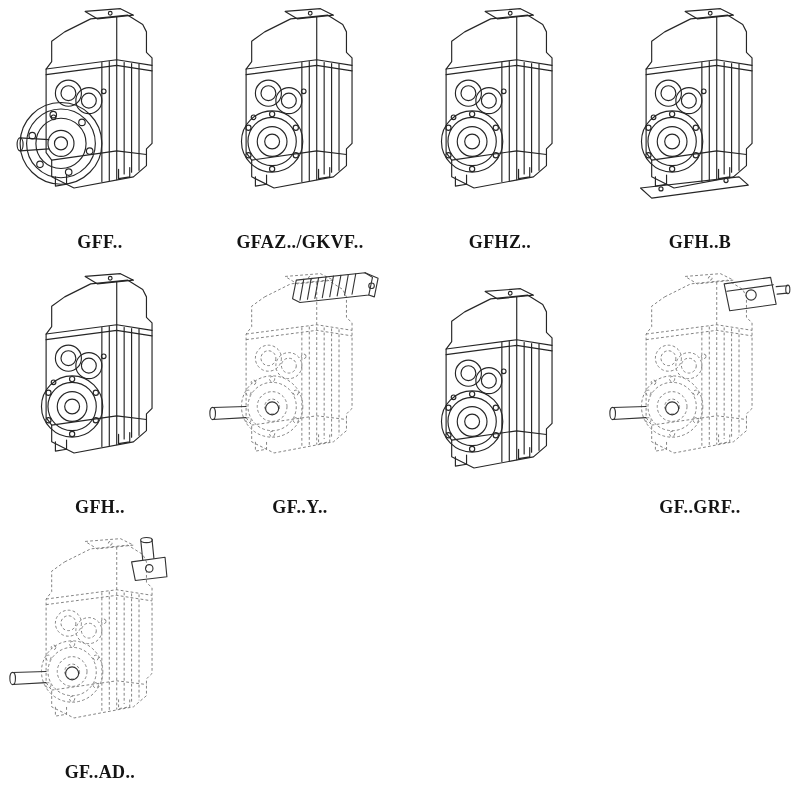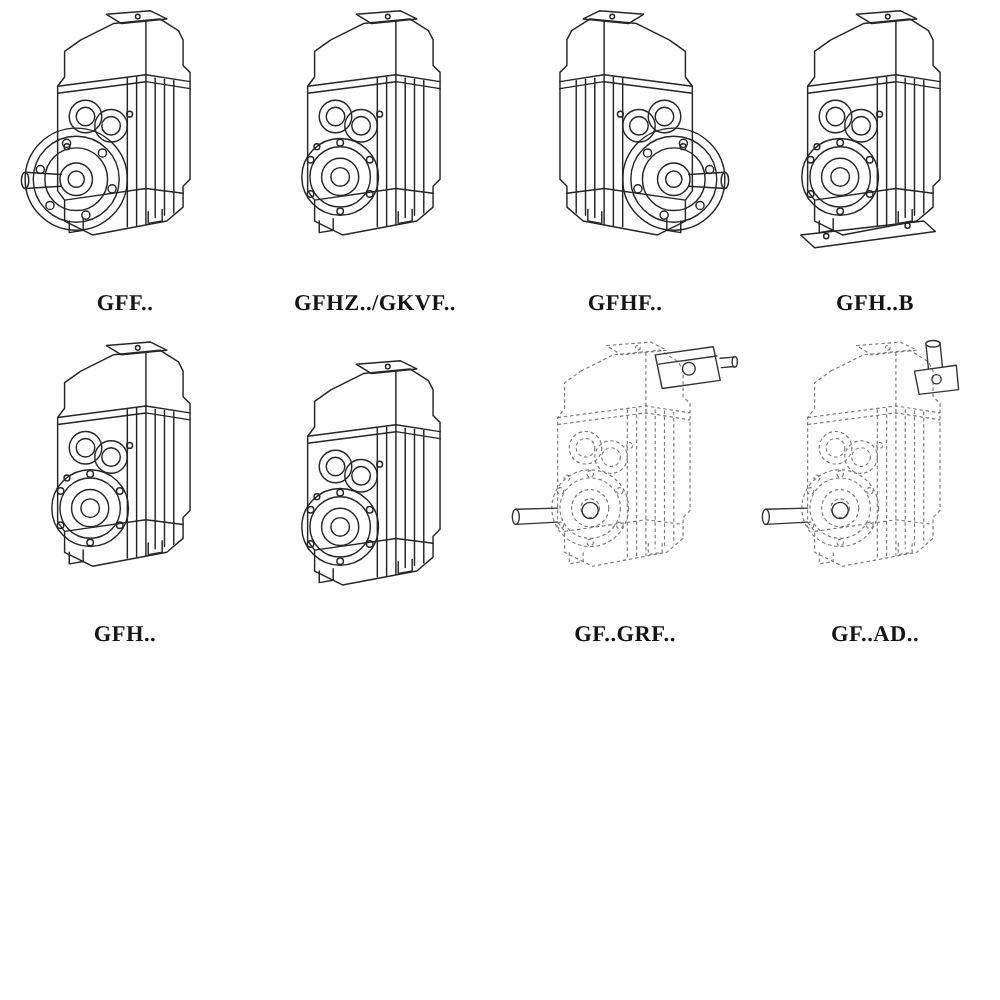--- a/index.html
+++ b/index.html
@@ -149,35 +149,33 @@
     <div class="label">GFF..</div>
   </div>
 
   <div class="cell">
     <div class="fig">
       <svg class="draw" viewBox="0 0 200 240">
         <use href="#gb-base" class="u-solid"></use>
         <use href="#gx-bore" class="u-solid"></use>
       </svg>
     </div>
-    <div class="label">GFHZ../GKVF..</div>
-  </div>
-
-
-  <div class="cell">
-    <div class="fig">
-      <svg class="draw" viewBox="0 0 200 240">
-        <g transform="translate(200,0) scale(-1,1)">
-          <use href="#gb-base" class="u-solid"></use>
-          <use href="#gx-flange" class="u-solid"></use>
-        </g>
-      </svg>
-    </div>
-    <div class="label">GFHF..</div>
-  </div>
+    <div class="label">GFAZ../GKVF..</div>
+  </div>
+
+  <div class="cell">
+    <div class="fig">
+      <svg class="draw" viewBox="0 0 200 240">
+        <use href="#gb-base" class="u-solid"></use>
+        <use href="#gx-bore" class="u-solid"></use>
+      </svg>
+    </div>
+    <div class="label">GFHZ..</div>
+  </div>
+
 
   <div class="cell">
     <div class="fig">
       <svg class="draw" viewBox="0 0 200 240">
         <use href="#gb-base" class="u-solid"></use>
         <use href="#gx-bore" class="u-solid"></use>
         <use href="#gx-foot" class="u-solid"></use>
       </svg>
     </div>
     <div class="label">GFH..B</div>
@@ -187,20 +185,31 @@
     <div class="fig">
       <svg class="draw" viewBox="0 0 200 240">
         <use href="#gb-base" class="u-solid"></use>
         <use href="#gx-bore" class="u-solid"></use>
       </svg>
     </div>
     <div class="label">GFH..</div>
   </div>
 
 
+  <div class="cell">
+    <div class="fig">
+      <svg class="draw" viewBox="0 0 200 240">
+        <use href="#gb-base" class="u-dash"></use>
+        <use href="#gx-bore" class="u-dash"></use>
+        <use href="#gx-motor" class="u-extra"></use>
+        <use href="#gx-shaft" class="u-extra"></use>
+      </svg>
+    </div>
+    <div class="label">GF..Y..</div>
+  </div>
 
 
   <div class="cell">
     <div class="fig">
       <svg class="draw" viewBox="0 0 200 240">
         <use href="#gb-base" class="u-solid"></use>
         <use href="#gx-bore" class="u-solid"></use>
       </svg>
     </div>
   </div>

